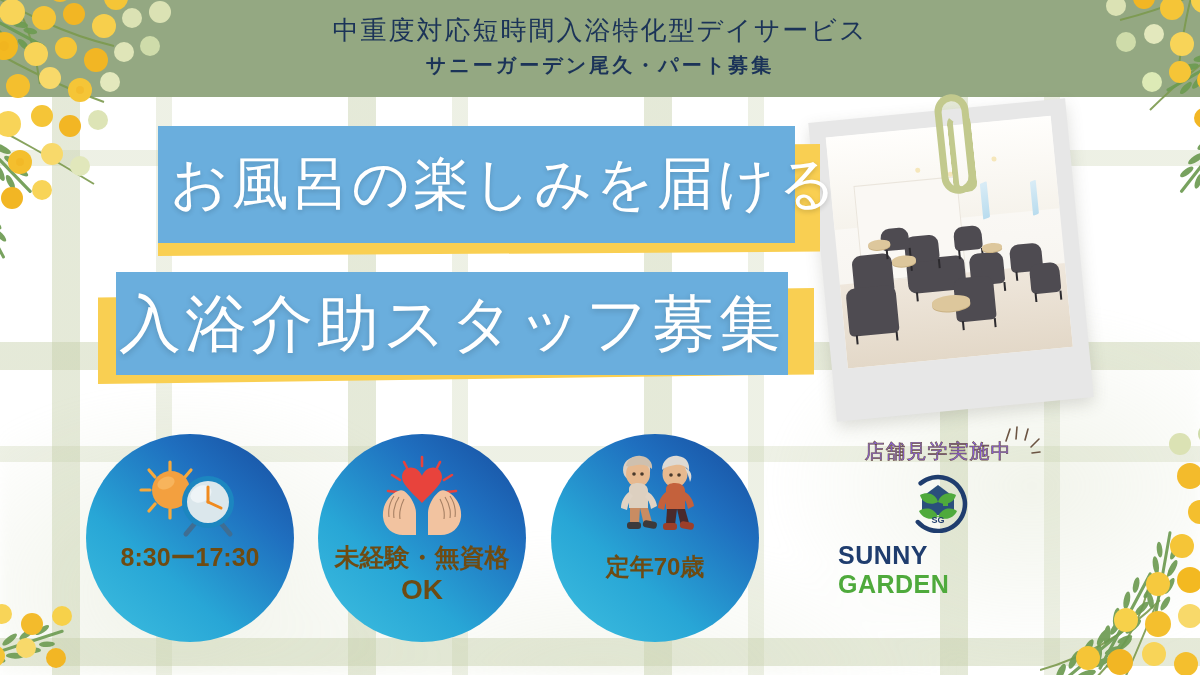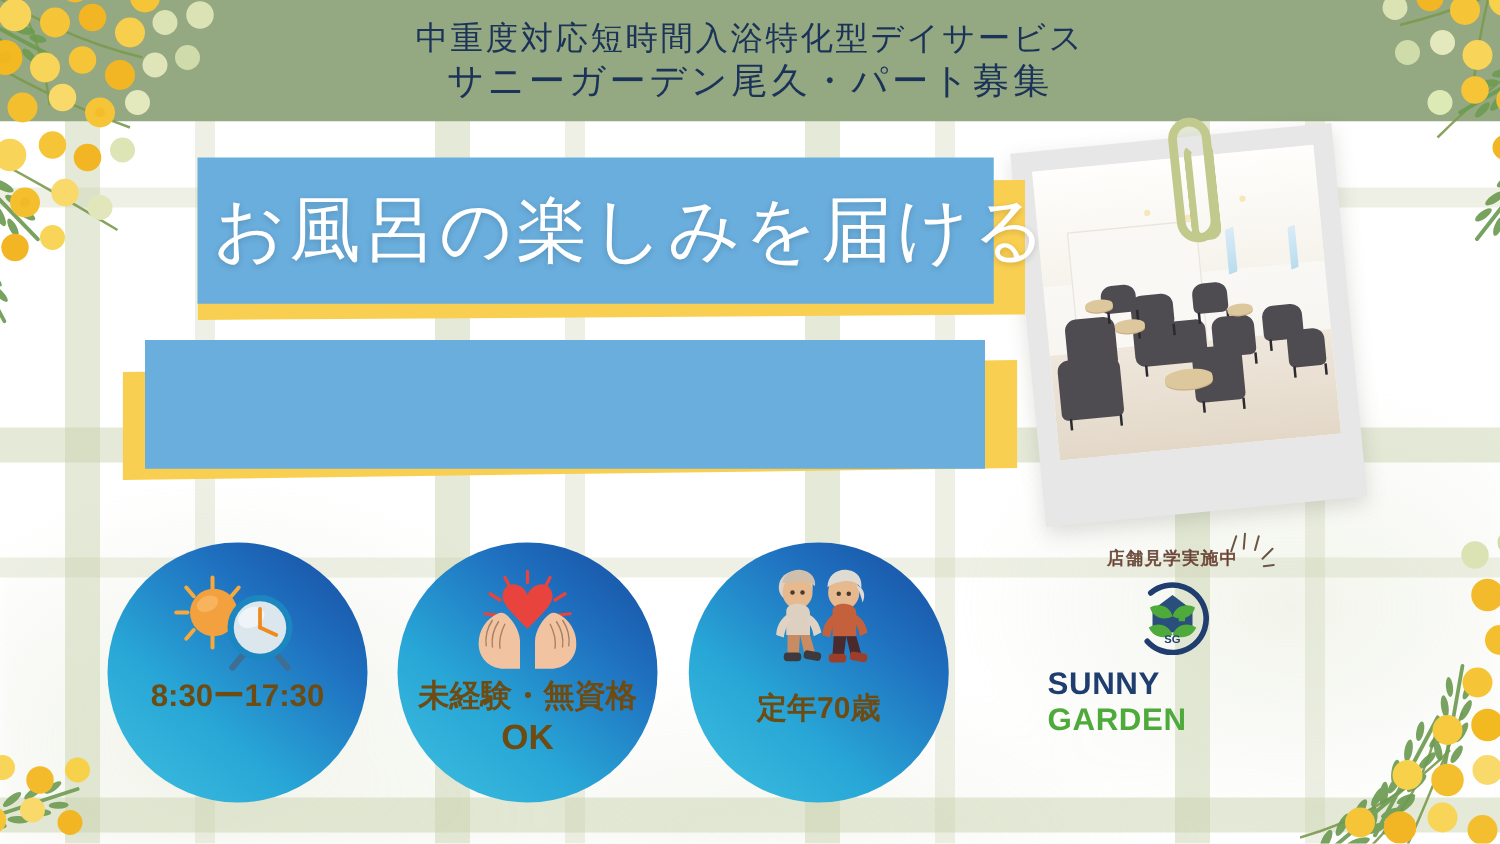--- a/index.html
+++ b/index.html
@@ -50,21 +50,21 @@
     background:#94a882;
     z-index:3;
   }
   .header-text {
     position:absolute; left:0; top:0; width:1200px; height:97px;
     z-index:6; display:flex; flex-direction:column;
     align-items:center; justify-content:center;
     color:#1b3358; letter-spacing:2px;
   }
   .header-line1 { font-size:26px; line-height:33px; font-weight:400; }
-  .header-line2 { font-size:29px; line-height:37px; font-weight:400; letter-spacing:3px; }
+  .header-line2 { font-size:20px; line-height:37px; font-weight:700; letter-spacing:3px; }
 
   
   .band-wrap { position:absolute; z-index:7; }
 
   #band1 { left:140px; top:126px; width:680px; height:130px; }
   #band1 .shade {
     position:absolute; left:18px; top:18px; width:662px; height:112px;
     background:#f9cf52;
     clip-path:polygon(0% 4%, 100% 0%, 100% 96%, 0% 100%);
   }
@@ -172,21 +172,21 @@
   #c1 .circle-txt { font-size:25px; }
   #c2 .circle-txt { font-size:25px; }
   #c3 .circle-txt { font-size:24px; padding-top:10px; }
 
   
   #logo-block {
     position:absolute; left:838px; top:438px; width:200px; height:140px;
     z-index:7; display:flex; flex-direction:column; align-items:center;
   }
   #kengaku {
-    font-size:14px; color:#7f1d1d; letter-spacing:1px;
+    font-size:20px; color:#8b5cf6; letter-spacing:1px;
     -webkit-text-stroke:0.6px #6b5442; position:relative;
   }
   .sparkles { position:absolute; right:-30px; top:-13px; width:44px; height:34px; }
   .logo-name { margin-top:4px; font-size:25px; font-weight:bold; letter-spacing:0.5px; }
   .nm-sunny { color:#1f3d6e; }
   .nm-garden { color:#4faa3c; }
 
   
   .mimosa { position:absolute; z-index:4; pointer-events:none; }
   #mimosa-tl { left:-36px; top:-26px; width:290px; height:300px; }
@@ -210,20 +210,21 @@
 
   <div class="band-wrap" id="band1">
     <div class="shade"></div>
     <div class="plate"></div>
     <div class="plate-txt">お風呂の楽しみを届ける</div>
   </div>
 
   <div class="band-wrap" id="band2">
     <div class="shade"></div>
     <div class="plate"></div>
+    <div class="plate-txt">入浴介助スタッフ募集</div>
   </div>
 
   <div id="photo-card">
     <div id="photo-inner">
       <div class="room-ceiling"></div>
       <div class="room-floor"></div>
       <div class="room-backwall"></div>
       <div class="win w1"></div>
       <div class="win w2"></div>
       <div class="spot" style="left:38%; top:17%;"></div>

